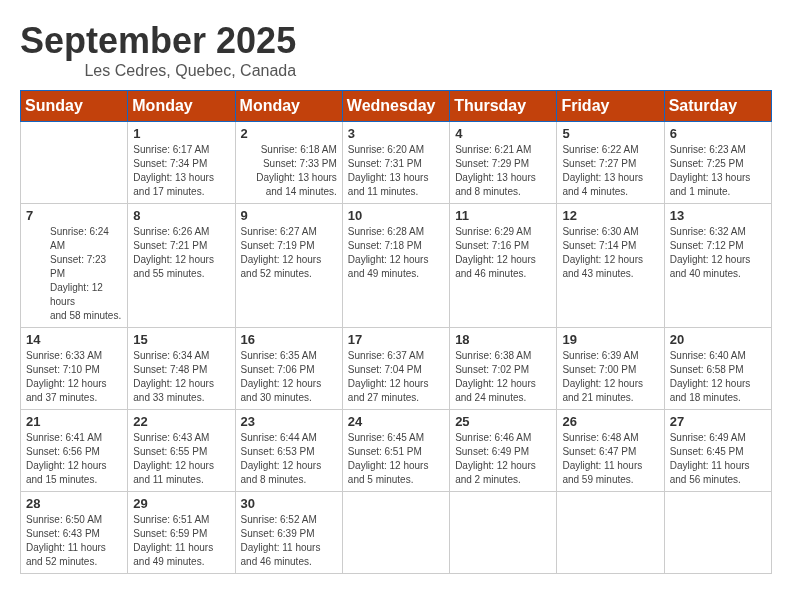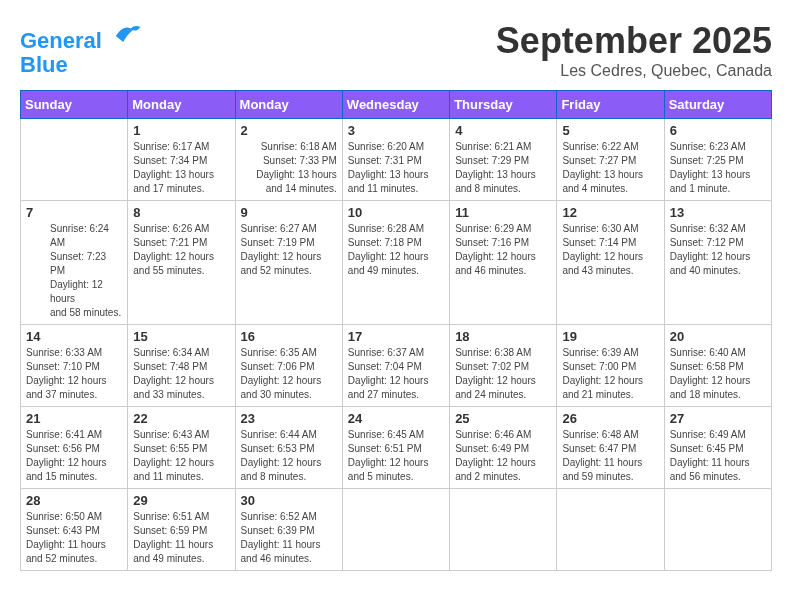--- a/index.html
+++ b/index.html
@@ -45,23 +45,23 @@
     .location {
       font-size: 16px;
       color: #555;
     }
     .calendar {
       width: 100%;
       border-collapse: collapse;
       border: 1px solid #ccc;
     }
     .calendar th {
-      background-color: #8b5cf6;
+      background-color: #c2410c;
       color: #fff;
-      font-size: 13px;
+      font-size: 16px;
       font-weight: bold;
       padding: 6px 4px;
       text-align: left;
       border: 1px solid #1565C0;
     }
     .calendar td {
       border: 1px solid #ccc;
       vertical-align: top;
       padding: 4px 5px;
       font-size: 10.5px;
@@ -82,31 +82,20 @@
       line-height: 1.4;
     }
     .empty-cell {
       background: #fff;
     }
   </style>
 </head>
 <body>
 
 <div class="header">
-  <div class="logo">
-    <div>
-      <div class="logo-text">
-        <span>General</span>
-        <svg class="logo-bird" viewBox="0 0 40 35">
-          <path d="M5 20 Q15 5 25 10 Q30 5 38 8 Q32 15 28 12 Q20 18 15 28 Z" fill="#2196F3"></path>
-        </svg>
-      </div>
-      <div class="logo-text" style="color:#2196F3; font-size:22px;">Blue</div>
-    </div>
-  </div>
   <div class="title-block">
     <div class="month-title">September 2025</div>
     <div class="location">Les Cedres, Quebec, Canada</div>
   </div>
 </div>
 
 <table class="calendar">
   <thead>
     <tr>
     <th>Sunday</th>

